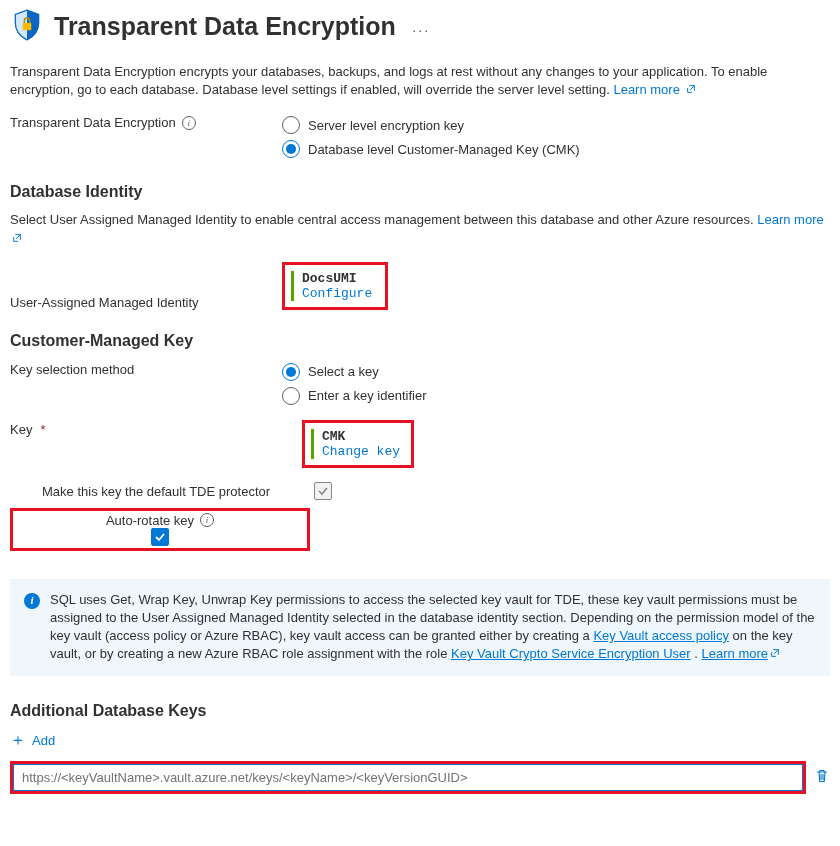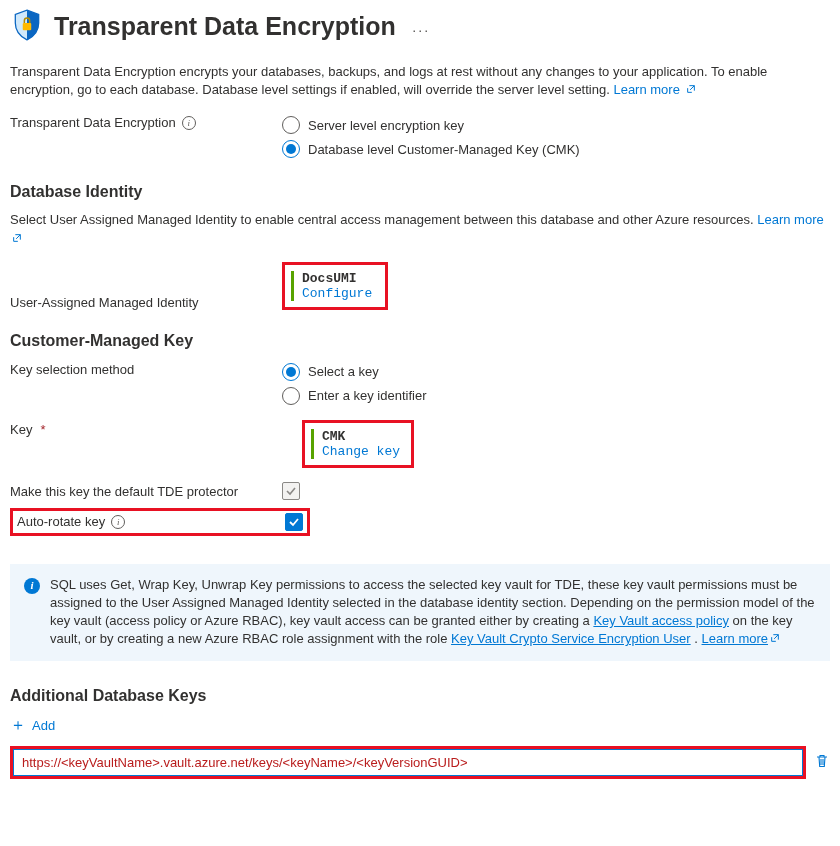--- a/index.html
+++ b/index.html
@@ -59,26 +59,26 @@
     width:16px; height:16px; border-radius:50%; background:#0078d4; color:#fff;
     display:flex; align-items:center; justify-content:center; font-weight:bold;
     font-style:italic; font-family:Georgia,serif; font-size:11px; flex:0 0 auto; margin-top:2px;
   }
   .add-btn { display:flex; align-items:center; gap:6px; color:#0078d4; margin-bottom:10px; cursor:pointer;}
   .plus { font-size:16px; font-weight:300; }
   .key-input-row { display:flex; align-items:center; gap:8px; }
   .key-input-wrap { flex:1; border:3px solid #e81123;}
   .key-input {
     width:100%; padding:5px 8px; font-size:13px; font-family:inherit;
-    border:1px solid #0078d4; outline:none; color:#b91c1c;
+    border:1px solid #0078d4; outline:none; color:#737373;
   }
   .trash { width:16px; height:16px; flex:0 0 auto; }
   .auto-rotate-hl {
     border:3px solid #e81123; display:flex; align-items:center;
-    width:300px; padding:2px 4px; justify-content:space-between;
+    width:300px; padding:2px 4px; justify-content:space-between;flex-direction:column;
   }
 </style>
 </head>
 <body>
 
 <div class="header">
   <span>
     <svg class="shield" viewBox="0 0 32 32">
       <path d="M16 2 L27 6 V14 C27 22 22 27 16 30 C10 27 5 22 5 14 V6 Z" fill="#cfe8fb" stroke="#0a66c2" stroke-width="1.2"></path>
       <path d="M16 2 L27 6 V14 C27 22 22 27 16 30 V2 Z" fill="#0a66c2"></path>
@@ -173,21 +173,21 @@
     <div class="highlight-box" style="width:112px; padding:6px;">
       <div class="green-bar">
         <div class="bold">CMK</div>
         <a href="#">Change key</a>
       </div>
     </div>
   </div>
 </div>
 
 <div class="row" style="margin-top:14px;">
-  <div class="label-col" style="width:272px;">
+  <div class="label-col" style="width:272px;margin-left:32px;">
     <span>Make this key the default TDE protector</span>
   </div>
   <div class="ctrl-col">
     <span class="cb grey">
       <svg class="check-svg" viewBox="0 0 12 12">
           <path d="M2 6 L5 9 L10 3" fill="none" stroke="#8a8886" stroke-width="1.6"></path>
         </svg>
     </span>
   </div>
 </div>

